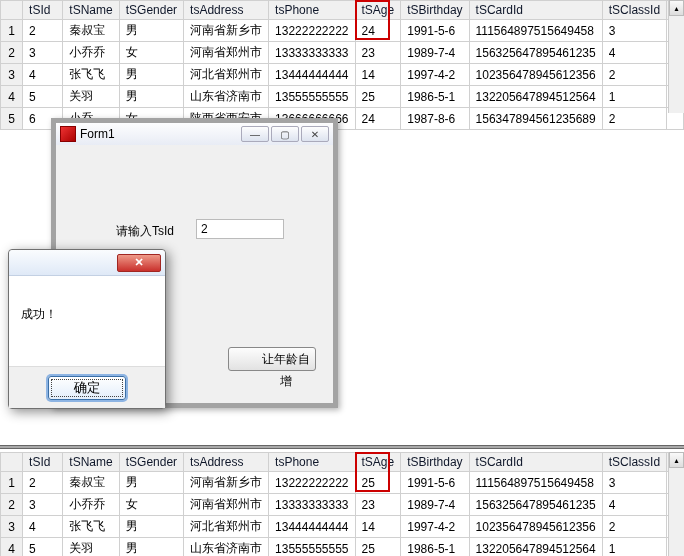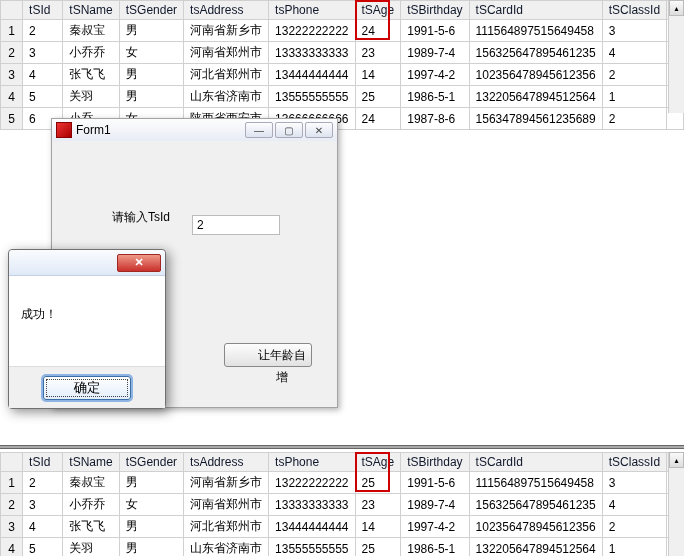--- a/index.html
+++ b/index.html
@@ -21,38 +21,38 @@
     .c-class { width: 58px; }
     .c-tail { width: 20px; }
     
     .highlight-box { position: absolute; border: 2px solid #cc0000; pointer-events: none; }
     .hb1 { left: 355px; top: 0px; width: 35px; height: 40px; }
     .hb2 { left: 355px; top: 452px; width: 35px; height: 40px; }
     
     .grid-top { position: absolute; left: 0; top: 0; }
     .grid-bottom { position: absolute; left: 0; top: 452px; }
     
-    .form-window { position: absolute; left: 51px; top: 118px; width: 287px; height: 290px; background: #f0f0f0; border: 1px solid #a3a3a3; box-shadow: 2px 2px 6px rgba(0,0,0,0.3); }
+    .form-window { position: absolute; left: 51px; top: 118px; width: 287px; height: 290px; background: #f0f0f0; border: 5px solid #a3a3a3; box-shadow: 2px 2px 6px rgba(0,0,0,0.3); }
     .form-titlebar { height: 22px; background: linear-gradient(#fdfdfe,#e8ecf5); display: flex; align-items: center; padding: 0 4px; }
     .form-icon { width: 16px; height: 16px; background: linear-gradient(135deg,#e33,#a00); margin-right: 4px; border: 1px solid #800; }
     .form-title { flex: 1; color: #000; }
     .form-buttons { display: flex; gap: 0; }
     .form-btn { width: 28px; height: 16px; border: 1px solid #aab; background: linear-gradient(#fdfdfe,#dde3ef); display: flex; align-items: center; justify-content: center; font-size: 10px; color: #444; margin-left: 2px; border-radius: 2px; }
     .form-body { padding: 0; position: relative; height: 266px; }
-    .form-label { position: absolute; left: 60px; top: 68px; }
+    .form-label { position: absolute; left: 60px; top: 78px; }
     .form-input { position: absolute; left: 140px; top: 74px; width: 88px; height: 20px; border: 1px solid #bbb; padding: 0 4px; font-size: 12px; }
     .form-bigbtn { position: absolute; left: 172px; top: 202px; width: 88px; height: 24px; border: 1px solid #888; background: linear-gradient(#fdfdfd,#e2e2e2); border-radius: 3px; text-align: center; line-height: 22px; cursor: pointer; padding-left: 28px; }
     
     .msgbox { position: absolute; left: 8px; top: 249px; width: 158px; height: 160px; background: #f4f4f4; border: 1px solid #707070; box-shadow: 3px 3px 12px rgba(0,0,0,0.45); border-radius: 4px; }
     .msg-titlebar { height: 26px; background: linear-gradient(#fafcfe,#dfe9f7); border-bottom: 1px solid #c3d0e3; border-radius: 4px 4px 0 0; display: flex; justify-content: flex-end; align-items: center; padding-right: 4px; }
     .msg-close { width: 44px; height: 18px; background: linear-gradient(#e98,#c9302c); border: 1px solid #a02622; border-radius: 2px; display: flex; align-items: center; justify-content: center; color: #fff; font-weight: bold; font-size: 11px; }
     .msg-body { padding: 30px 12px 10px 12px; height: 90px; background: #fff; font-family: Liberation Mono, monospace; }
     .msg-text { color: #000; }
     .msg-footer { height: 42px; background: #f0f0f0; display: flex; align-items: center; justify-content: center; border-top: 1px solid #ddd; }
-    .msg-ok { width: 88px; height: 24px; border: 1px solid #3a6ea5; background: linear-gradient(#fff,#e3eefb); border-radius: 3px; cursor: pointer; }
+    .msg-ok { width: 78px; height: 24px; border: 1px solid #3a6ea5; background: linear-gradient(#fff,#e3eefb); border-radius: 3px; cursor: pointer; }
     .msg-ok:focus, .msg-ok.focused { outline: 1px dotted #444; outline-offset: -4px; box-shadow: 0 0 0 2px #8db4e3; }
     
     .sep-line { position: absolute; left: 0; top: 445px; width: 684px; height: 4px; background: linear-gradient(#888,#ccc,#888); border-top: 1px solid #666; border-bottom: 1px solid #666; }
     
     .scrollbar-r { position: absolute; right: 0; width: 16px; background: #f0f0f0; border-left: 1px solid #ccc; }
     .sb1 { top: 0; height: 113px; }
     .sb2 { top: 452px; height: 104px; }
     .sb-arrow { height: 16px; background: linear-gradient(#fafafa,#ddd); border: 1px solid #bbb; display: flex; align-items: center; justify-content: center; font-size: 8px; }
   </style>
 </head>

